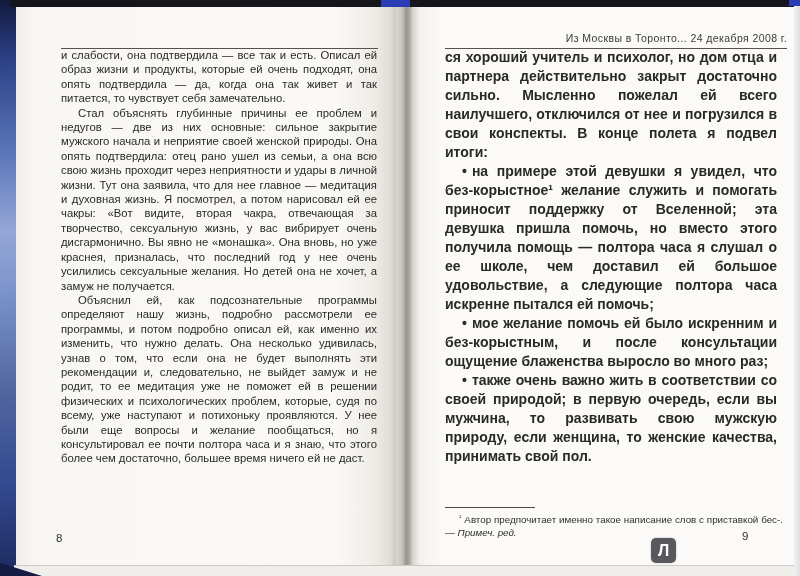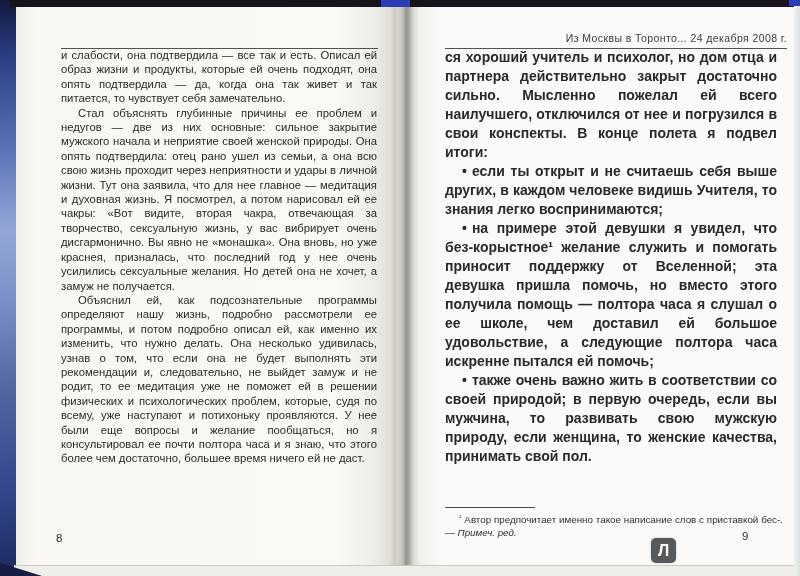--- a/index.html
+++ b/index.html
@@ -111,22 +111,22 @@
     <div class="pageno pageno-left">8</div>
   </div>
 
   <div class="page page-right">
     <div class="running-head rh-right">Из Москвы в Торонто... 24 декабря 2008 г.</div>
     <div class="head-rule rule-right"></div>
 
     <div class="body-text body-right">
       <p class="para no-indent">ся хороший учитель и психолог, но дом отца и партнера действительно закрыт достаточно сильно. Мысленно пожелал ей всего наилучшего, отключился от нее и погрузился в свои конспекты. В конце полета я подвел итоги:</p>
 
-      <p class="para bullet"><span class="bmark">•</span><span>если ты открыт и не считаешь себя выше других, в каждом человеке видишь Учителя, то знания легко воспринимаются;</span></p>
       <p class="para bullet"><span class="bmark">•</span><span>на примере этой девушки я увидел, что без-корыстное¹ желание служить и помогать приносит поддержку от Вселенной; эта девушка пришла помочь, но вместо этого получила помощь — полтора часа я слушал о ее школе, чем доставил ей большое удовольствие, а следующие полтора часа искренне пытался ей помочь;</span></p>
+      <p class="para bullet"><span class="bmark">•</span><span>мое желание помочь ей было искренним и без-корыстным, и после консультации ощущение блаженства выросло во много раз;</span></p>
       <p class="para bullet"><span class="bmark">•</span><span>также очень важно жить в соответствии со своей природой; в первую очередь, если вы мужчина, то развивать свою мужскую природу, если женщина, то женские качества, принимать свой пол.</span></p>
     </div>
 
     <div class="footnote-rule"></div>
     <div class="footnote"><sup class="fnmark">¹</sup><span>Автор предпочитает именно такое написание слов с приставкой бес-. — </span><em>Примеч. ред.</em></div>
 
     <div class="pageno pageno-right">9</div>
 
     <div class="watermark">
       <span>Л</span>

